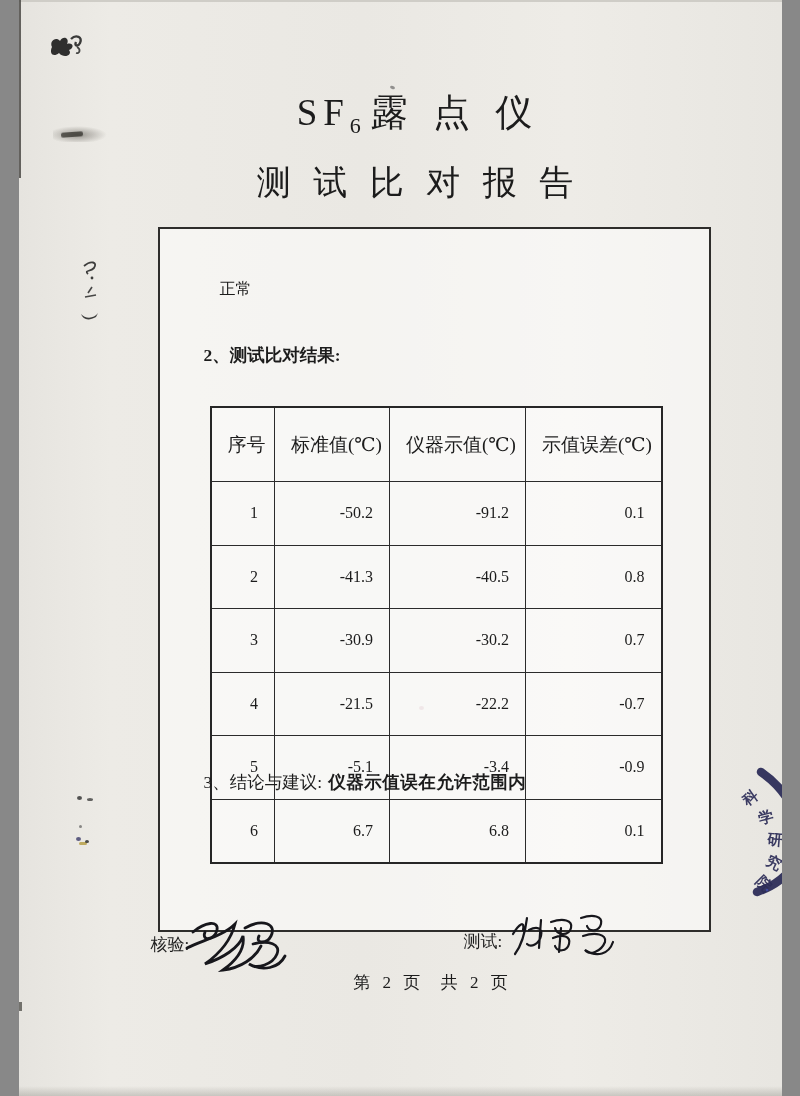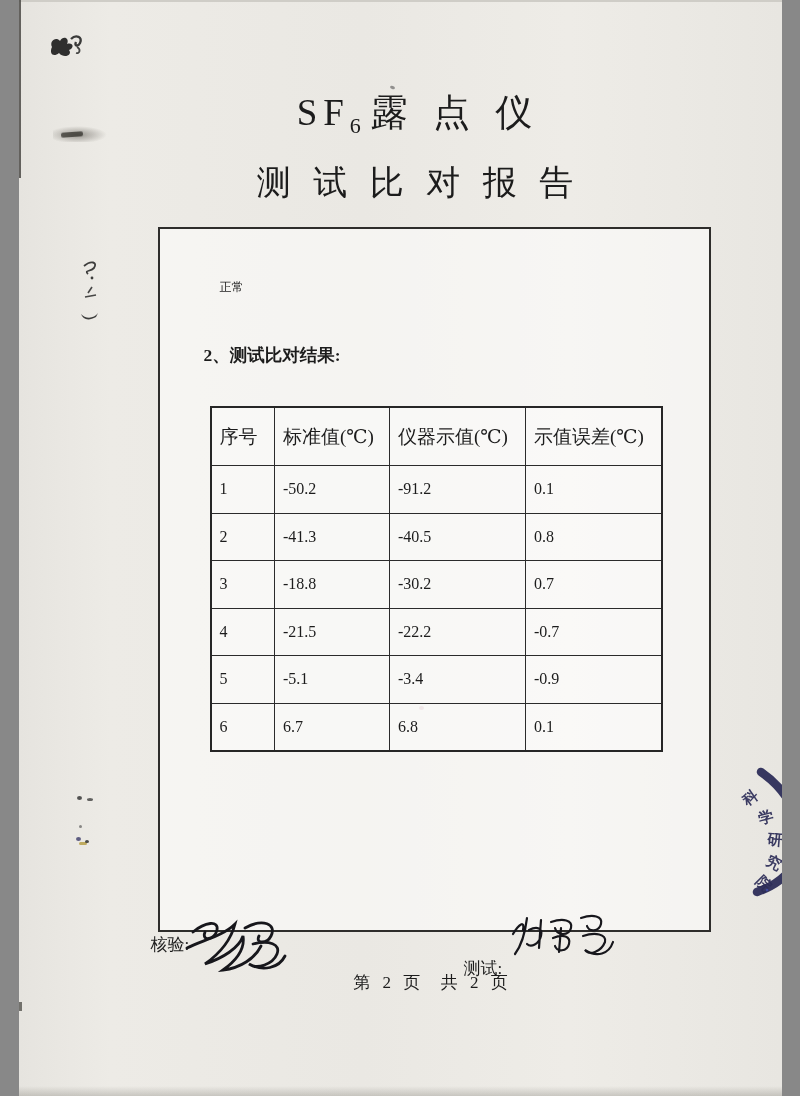--- a/index.html
+++ b/index.html
@@ -17,29 +17,29 @@
             font-size:37px; letter-spacing:6px; white-space:pre; }
   .title1 sub { font-size:22px; letter-spacing:0; }
   .title1 .t1rest { margin-left:10px; letter-spacing:8px; }
   .title2 { position:absolute; top:160px; left:0; width:800px; text-align:center;
             font-size:34px; letter-spacing:7px; white-space:pre; font-weight:500; }
   
   .content-box { position:absolute; left:139px; top:227px; width:549px; height:701px;
                  border:2px solid #2e2d2b; background:rgba(255,255,255,.5); }
   .s-label { position:absolute; font-size:17.5px; white-space:pre; }
   .s1 { left:44px; top:12px; }
-  .s1-result { position:absolute; left:60px; top:50px; font-size:12px; }
+  .s1-result { position:absolute; left:60px; top:50px; font-size:16px; }
   .s2 { left:44px; top:114px;font-weight:bold; }
   .s3 { left:44px; top:541px; }
   .s3 b { font-weight:700; margin-left:6px; letter-spacing:.5px; }
   
   .results-table { position:absolute; left:50px; top:177px; width:452px;
                    border-collapse:collapse; table-layout:fixed;
                    border:2px solid #262626; background:rgba(255,255,255,.35); }
-  .results-table th, .results-table td { border:1.5px solid #2b2b2b; text-align:left; padding:8px; }
+  .results-table th, .results-table td { border:1.5px solid #2b2b2b; text-align:right; padding:16px; }
   .results-table th { height:41px; font-size:19px; font-weight:500; white-space:pre; }
   .results-table td { height:30.5px; font-size:16px; }
   .col0 { width:64px; } .col1 { width:115px; } .col2 { width:136px; } .col3 { width:136px; }
   
   .sig-label { position:absolute; font-size:17px; white-space:pre; }
   .sig-svg { position:absolute; }
   .footer { position:absolute; top:971px; left:0; width:800px; text-align:center;
             font-size:17px; letter-spacing:4px; white-space:pre; transform:translateX(14px); }
   
   .stamp { position:absolute; left:688px; top:750px; }
@@ -121,21 +121,21 @@
           <td>0.1</td>
         </tr>
         <tr>
           <td>2</td>
           <td>-41.3</td>
           <td>-40.5</td>
           <td>0.8</td>
         </tr>
         <tr>
           <td>3</td>
-          <td>-18.8</td>
+          <td>-30.9</td>
           <td>-30.2</td>
           <td>0.7</td>
         </tr>
         <tr>
           <td>4</td>
           <td>-21.5</td>
           <td>-22.2</td>
           <td>-0.7</td>
         </tr>
         <tr>
@@ -146,33 +146,34 @@
         </tr>
         <tr>
           <td>6</td>
           <td>6.7</td>
           <td>6.8</td>
           <td>0.1</td>
         </tr>
       </tbody>
     </table>
 
+    <div class="s-label s3"><span>3、结论与建议:</span><b>仪器示值误在允许范围内</b></div>
   </div>
 
   <div class="sig-label" style="left:132px;top:933px">核验:</div>
   <svg class="sig-svg" style="left:160px;top:914px" width="112" height="66" viewBox="0 0 112 66" title="程伟">
     <g fill="none" stroke="#17171c" stroke-width="2.8" stroke-linecap="round">
       <path d="M14 18 C 26 8, 40 6, 38 16 C 36 26, 22 28, 26 18"></path>
       <path d="M8 34 C 24 26, 44 22, 56 10 C 52 26, 40 40, 26 50 C 44 44, 60 34, 64 22 C 66 34, 58 46, 44 56 C 62 54, 76 44, 82 32"></path>
       <path d="M66 14 C 84 4, 98 10, 92 22 C 88 30, 76 30, 80 22"></path>
       <path d="M74 30 C 90 26, 102 30, 98 40 C 94 50, 78 56, 70 50 C 84 58, 100 54, 106 42"></path>
     </g>
   </svg>
 
-  <div class="sig-label" style="left:445px;top:957px">测试:</div>
+  <div class="sig-label" style="left:445px;top:930px">测试:</div>
   <svg class="sig-svg" style="left:486px;top:908px" width="114" height="56" viewBox="0 0 114 56" title="徐雷骏">
     <g fill="none" stroke="#17171c" stroke-width="2.2" stroke-linecap="round">
       <path d="M8 26 C 14 16, 20 12, 18 22 M22 10 C 20 26, 16 38, 10 46 M24 22 C 32 18, 38 20, 36 28 C 34 36, 26 40, 22 36 M36 12 L 34 40"></path>
       <path d="M46 14 C 58 10, 68 12, 66 20 C 64 28, 52 28, 50 20 M48 30 C 58 26, 66 28, 64 36 C 62 44, 52 44, 50 38 M56 20 L 54 44"></path>
       <path d="M76 10 C 88 6, 98 8, 96 16 C 94 24, 84 24, 82 18 M78 28 C 90 24, 102 26, 100 34 C 96 44, 84 48, 80 42 C 92 50, 104 46, 108 34"></path>
     </g>
   </svg>
 
   <div class="footer">第 2 页  共 2 页</div>
 

